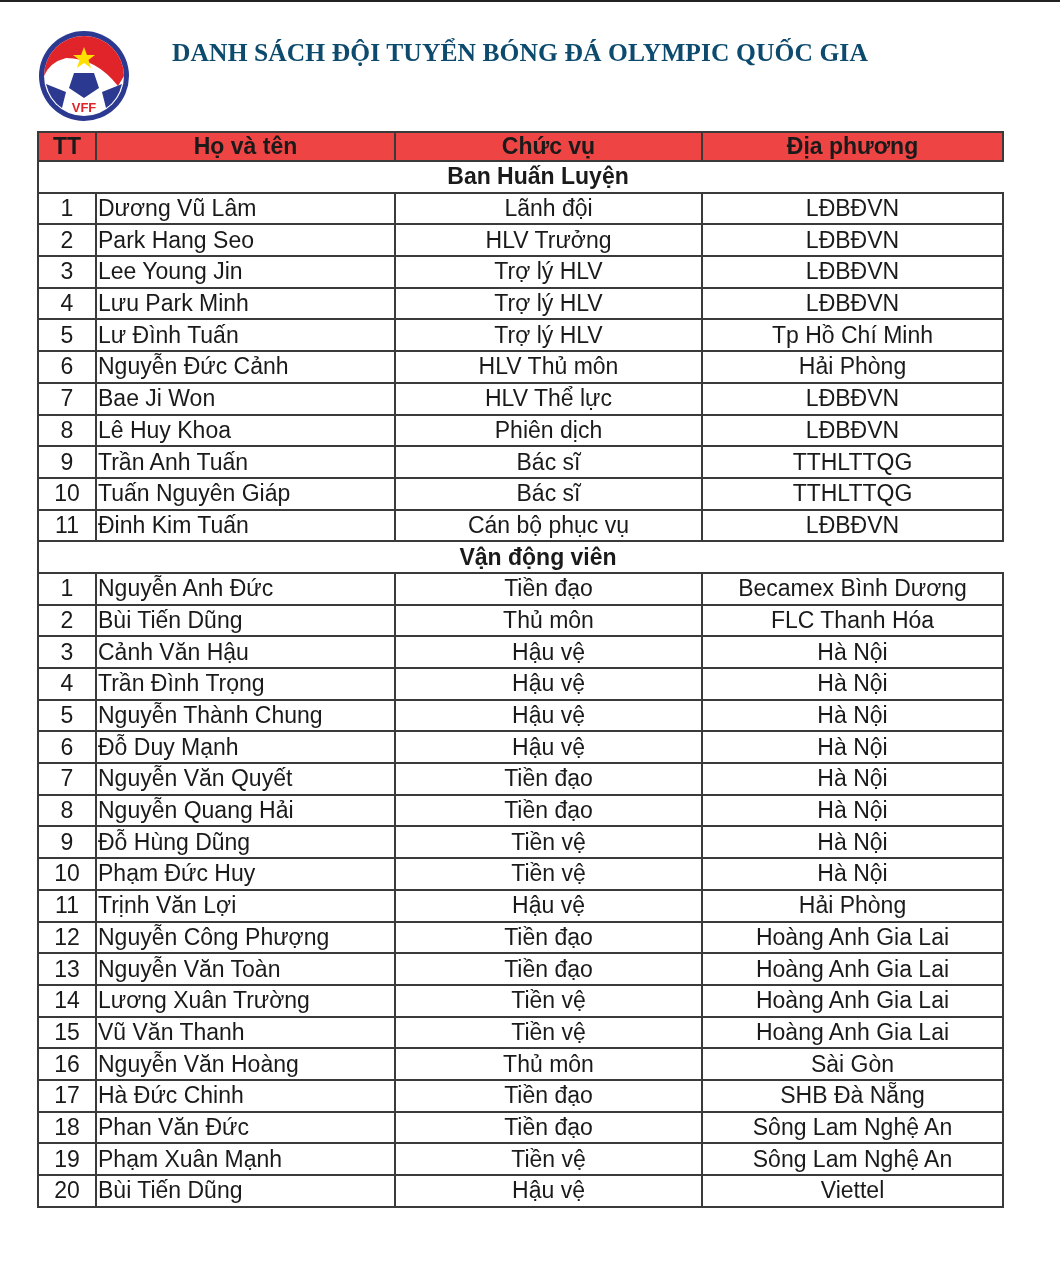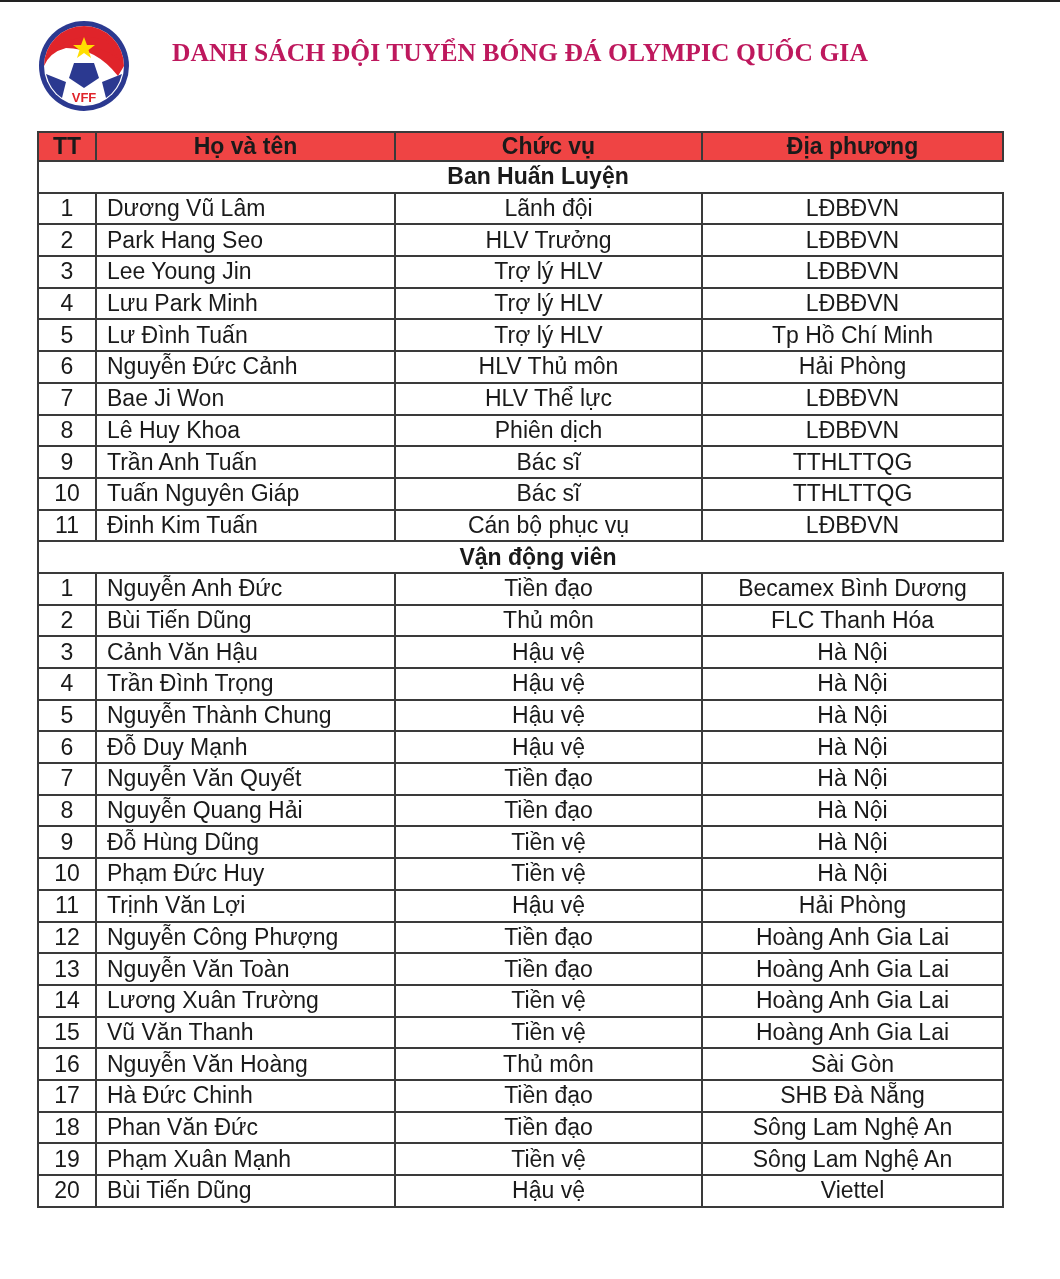--- a/index.html
+++ b/index.html
@@ -1,25 +1,25 @@
 <!DOCTYPE html>
 <html><head>
 <meta charset="utf-8">
 <style>
   html, body { margin: 0; padding: 0; background: #ffffff; }
   body { width: 1060px; height: 1279px; position: relative; overflow: hidden; font-family: "Liberation Sans", sans-serif; color: #1a1a1a; }
   .topline { position: absolute; left: 0; top: 0; width: 1060px; height: 2px; background: #222; }
-  .logo { position: absolute; left: 36px; top: 18px; width: 96px; height: 96px; }
-  .title { position: absolute; left: 130px; top: 36px; width: 780px; text-align: center; font-family: "Liberation Serif", serif; font-weight: bold; font-size: 25.5px; line-height: 33px; color: #be185d; letter-spacing: 0.1px; }
+  .logo { position: absolute; left: 36px; top: 28px; width: 96px; height: 96px; }
+  .title { position: absolute; left: 130px; top: 36px; width: 780px; text-align: center; font-family: "Liberation Serif", serif; font-weight: bold; font-size: 25.5px; line-height: 33px; color: #0c4a6e; letter-spacing: 0.1px; }
   table { position: absolute; left: 37px; top: 131px; border-collapse: collapse; table-layout: fixed; width: 965px; }
   col.c1 { width: 58px; } col.c2 { width: 299px; } col.c3 { width: 307px; } col.c4 { width: 301px; }
   th, td { border: 2px solid #3a3a3a; padding: 0; height: 29.7px; font-size: 23px; white-space: nowrap; overflow: hidden; }
   th { background: #ef4444; font-weight: bold; text-align: center; height: 27px; }
   td.tt { text-align: center; }
-  td.name { text-align: left; padding-left: 10px; }
+  td.name { text-align: left; padding-left: 1px; }
   td.role, td.place { text-align: center; }
   tr.section td { font-weight: bold; text-align: center; border-right: none; padding-left: 34px; }
 </style>
 </head>
 <body>
 
 <div class="topline"></div>
 
 <div class="logo">
   <svg width="96" height="96" viewBox="0 0 96 96">

